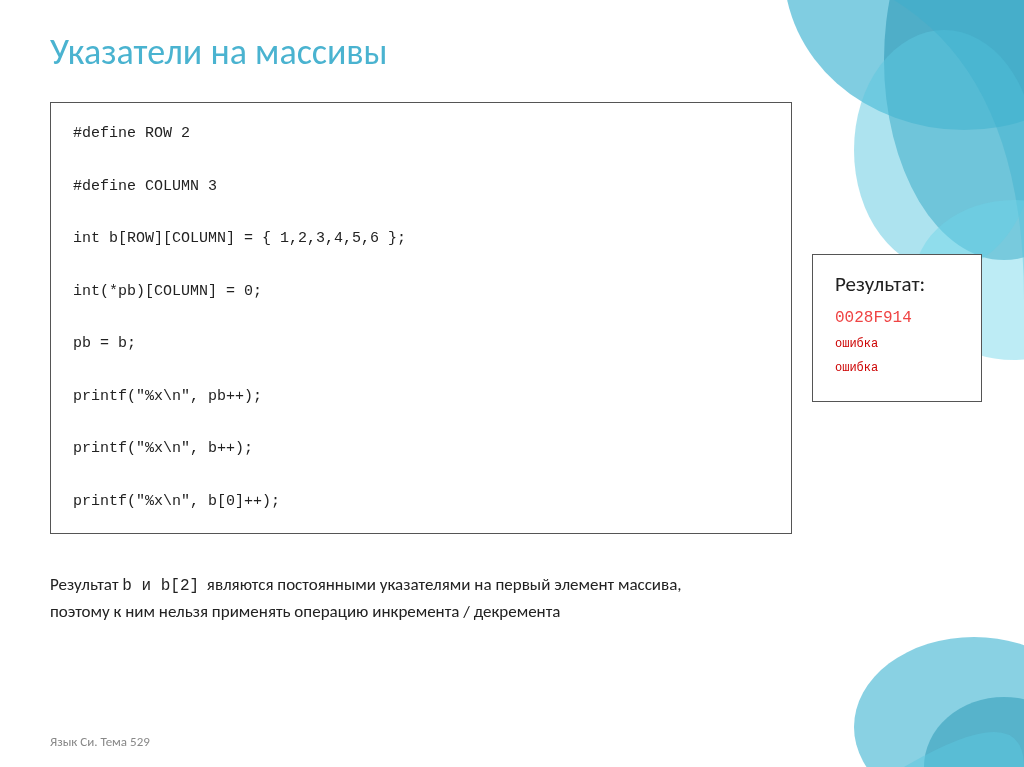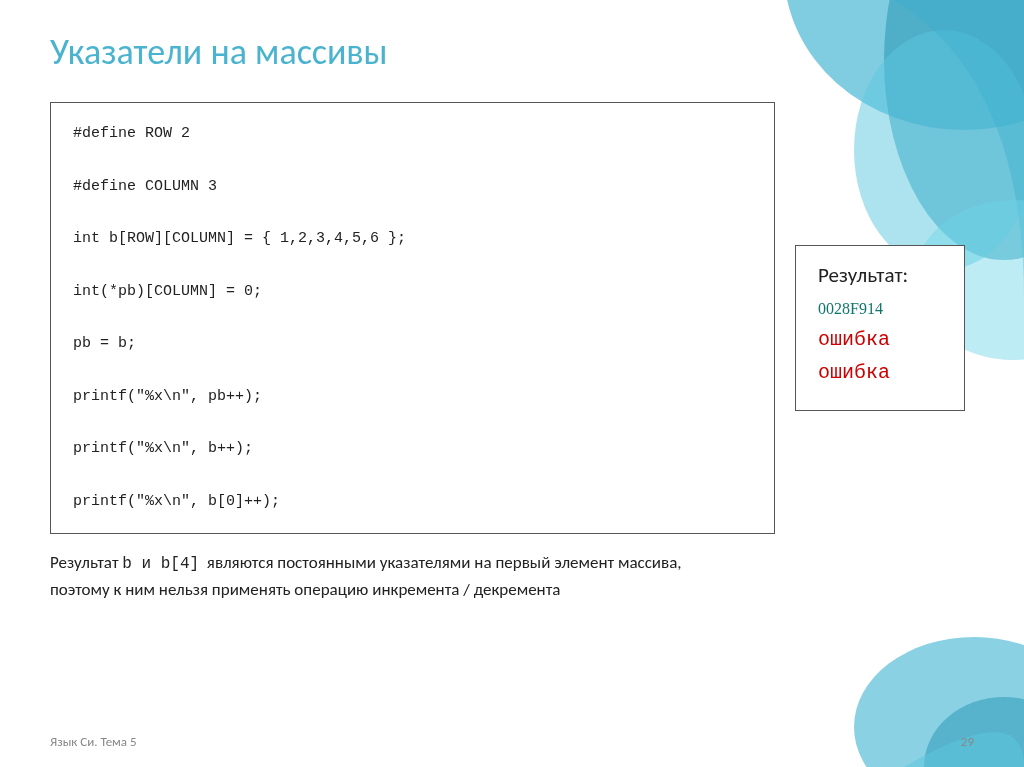--- a/index.html
+++ b/index.html
@@ -13,36 +13,36 @@
       height: 767px;
       background: #ffffff;
       font-family: 'Calibri', 'Arial', sans-serif;
       overflow: hidden;
       position: relative;
     }
 
     .page-content {
       position: relative;
       z-index: 1;
-      padding: 30px 59px 20px 50px;
+      padding: 30px 42px 20px 50px;
       height: 100%;
     }
 
     .page-title {
       font-size: 36px;
       color: #4ab3d0;
       font-weight: 400;
       margin-bottom: 28px;
     }
 
     .main-area {
       display: flex;
       align-items: flex-start;
       gap: 20px;
-      margin-bottom: 16px;
+      margin-bottom: 38px;
     }
 
     .code-block {
       border: 1px solid #555;
       background: #fff;
       padding: 18px 22px;
       flex: 1;
       min-width: 0;
     }
 
@@ -63,29 +63,29 @@
       margin-top: 20px;
     }
 
     .result-label {
       font-size: 21px;
       color: #222;
       margin-bottom: 12px;
     }
 
     .result-value-blue {
-      font-family: Liberation Serif, serif;
+      font-family: Liberation Mono, monospace;
       font-size: 16px;
-      color: #0f766e;
+      color: #ef4444;
       margin-bottom: 10px;
     }
 
     .result-value-red {
       font-family: 'Courier New', Courier, monospace;
-      font-size: 20px;
+      font-size: 12px;
       color: #cc0000;
       margin-bottom: 10px;
     }
 
     .description-text {
       font-size: 17px;
       color: #222;
       line-height: 1.55;
       max-width: 650px;
     }
@@ -95,21 +95,20 @@
       font-size: 16px;
       color: #222;
     }
 
     .footer {
       position: absolute;
       bottom: 18px;
       left: 50px;
       right: 50px;
       display: flex;
-      justify-content: space-between;
       font-size: 13px;
       color: #888;
     }
 
     
     .deco-svg {
       position: absolute;
       top: 0;
       right: 0;
       width: 280px;
@@ -169,20 +168,20 @@
 
     <div class="result-block">
       <div class="result-label">Результат:</div>
       <div class="result-value-blue">0028F914</div>
       <div class="result-value-red">ошибка</div>
       <div class="result-value-red">ошибка</div>
     </div>
   </div>
 
   <div class="description-text">
-    <span>Результат </span><span class="code-inline">b и b[4]</span><span>&nbsp; являются постоянными указателями на первый элемент массива, поэтому к ним нельзя применять операцию инкремента / декремента</span>
+    <span>Результат </span><span class="code-inline">b и b[2]</span><span>&nbsp; являются постоянными указателями на первый элемент массива, поэтому к ним нельзя применять операцию инкремента / декремента</span>
   </div>
 
   <div class="footer">
     <span>Язык Си. Тема 5</span>
     <span>29</span>
   </div>
 </div>
 
 </body></html>

